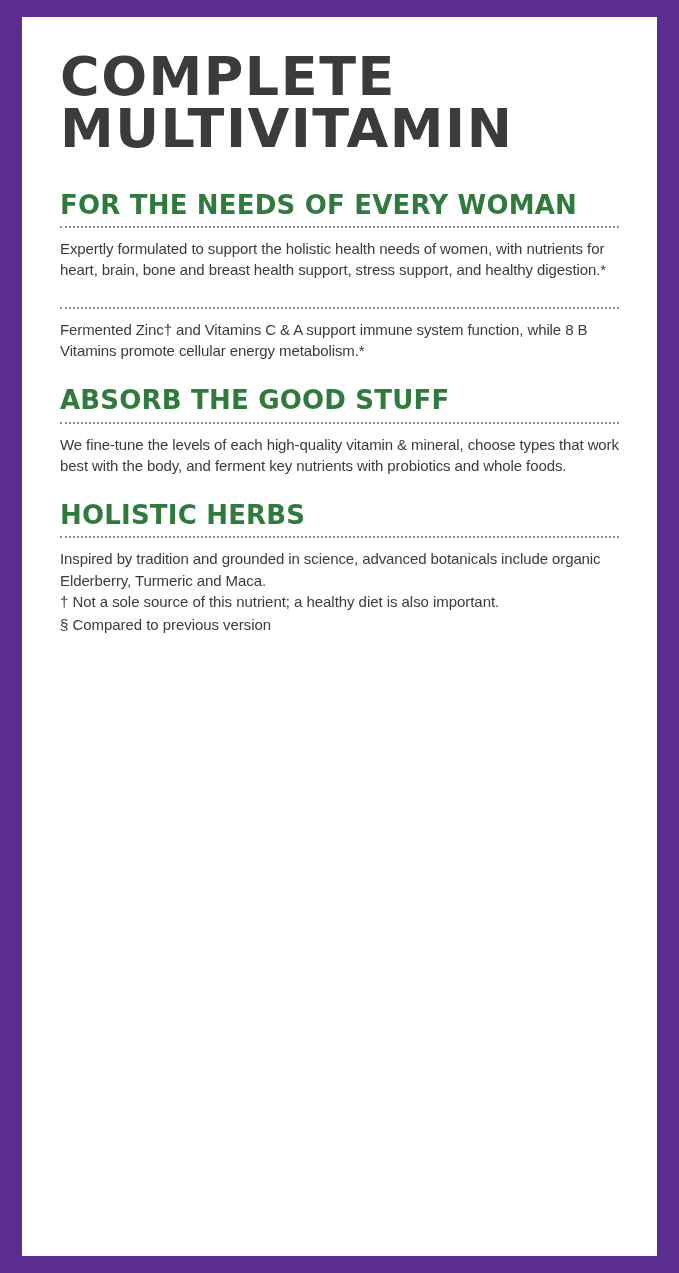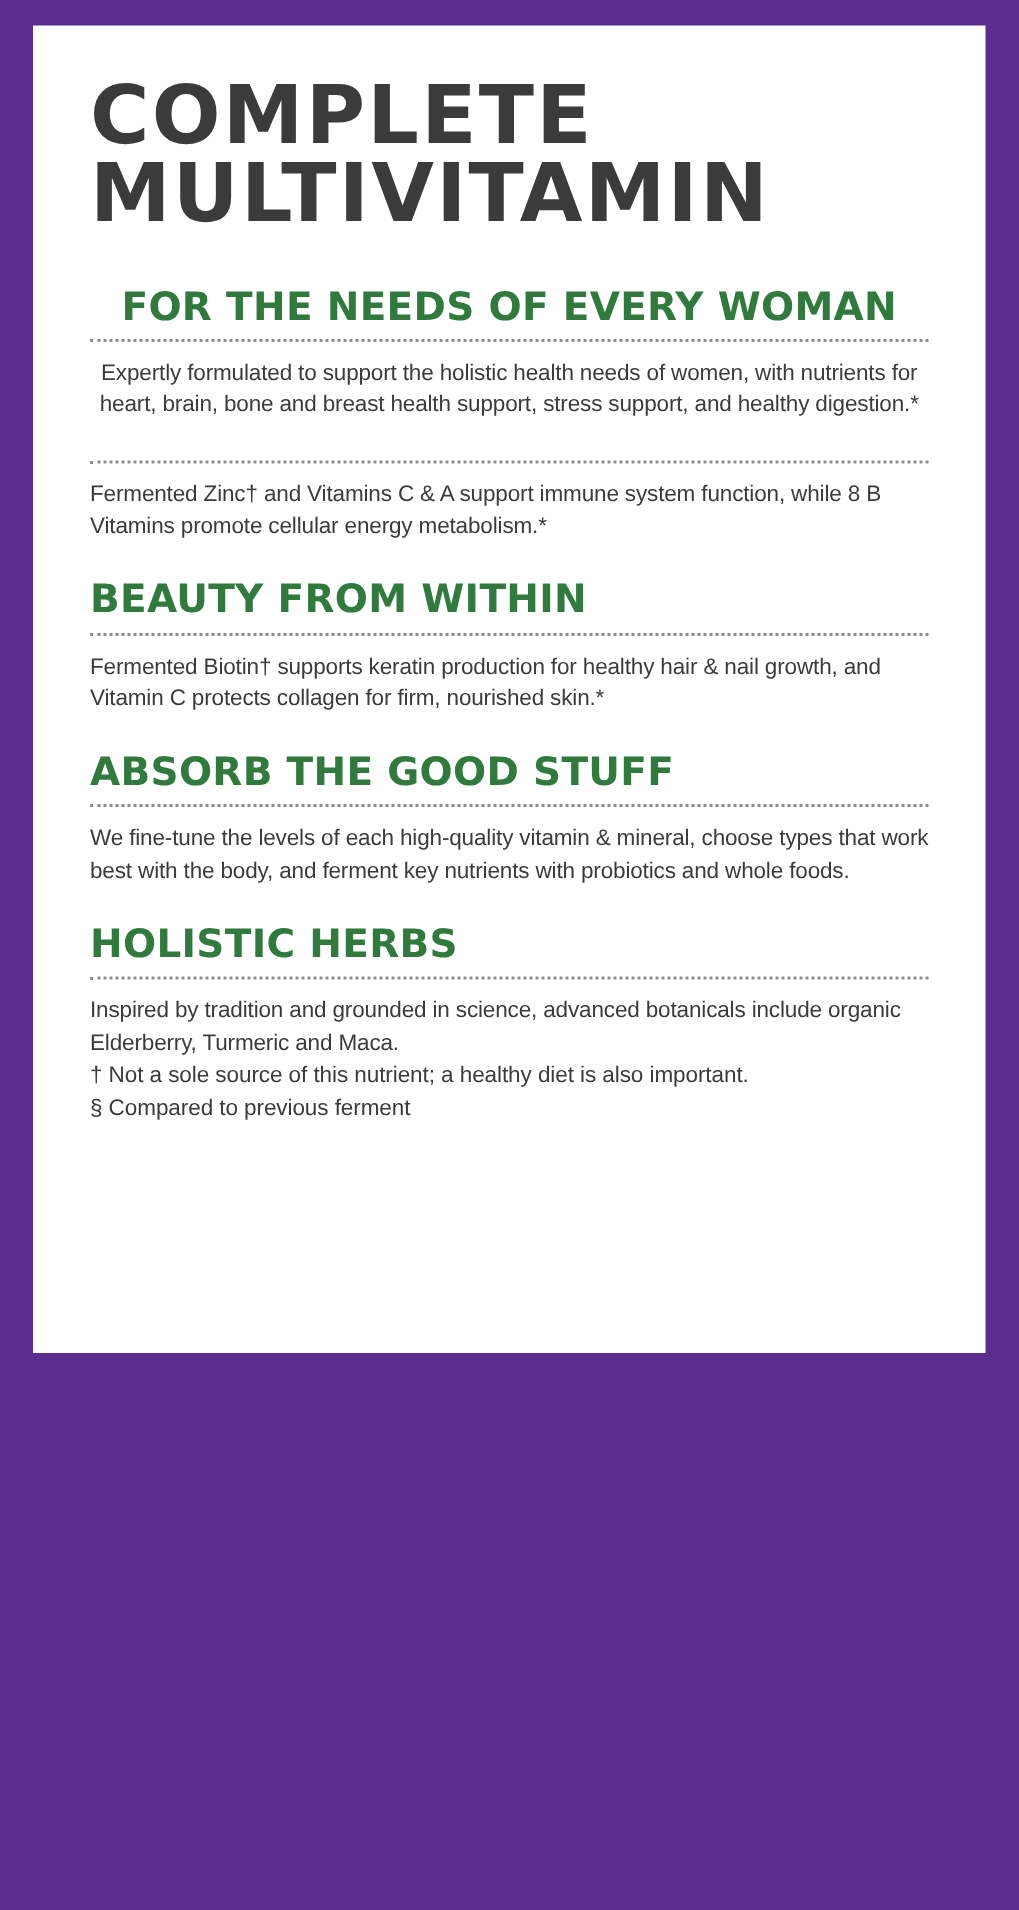--- a/index.html
+++ b/index.html
@@ -11,21 +11,21 @@
     height: 1273px;
     background: #5b2d8e;
     font-family: "Liberation Sans", sans-serif;
     overflow: hidden;
   }
   .panel {
     position: absolute;
     left: 22px;
     top: 17px;
     width: 635px;
-    height: 885px;
+    height: 1239px;
     background: #ffffff;
     box-sizing: border-box;
     padding: 34px 38px 0 38px;
   }
   .title {
     color: #3b3b3b;
     font-family: "DejaVu Sans", sans-serif;
     font-weight: bold;
     font-size: 54px;
     line-height: 0.97;
@@ -35,21 +35,20 @@
   }
   .title-line {
     display: block;
     white-space: nowrap;
   }
   .section {
     margin-top: 26px;
   }
   .section:first-of-type {
     margin-top: 36px;
-    text-align: center;
   }
   .section-head {
     color: #2f7a3c;
     font-family: "DejaVu Sans", sans-serif;
     font-weight: bold;
     font-size: 26px;
     letter-spacing: 0.2px;
     text-transform: uppercase;
     line-height: 1.05;
     margin: 0;
@@ -93,36 +92,31 @@
     <h2 class="section-head">FOR THE NEEDS OF EVERY WOMAN</h2>
     <div class="rule"></div>
     <p class="body-text">Expertly formulated to support the holistic health needs of women, with nutrients for heart, brain, bone and breast health support, stress support, and healthy digestion.*</p>
   </div>
 
   <div class="section">
     <div class="rule"></div>
     <p class="body-text">Fermented Zinc† and Vitamins C &amp; A support immune system function, while 8 B Vitamins promote cellular energy metabolism.*</p>
   </div>
 
-  <div class="section">
-    <h2 class="section-head">BEAUTY FROM WITHIN</h2>
-    <div class="rule"></div>
-    <p class="body-text">Fermented Biotin† supports keratin production for healthy hair &amp; nail growth, and Vitamin C protects collagen for firm, nourished skin.*</p>
-  </div>
 
   <div class="section">
     <h2 class="section-head">ABSORB THE GOOD STUFF</h2>
     <div class="rule"></div>
     <p class="body-text">We fine-tune the levels of each high-quality vitamin &amp; mineral, choose types that work best with the body, and ferment key nutrients with probiotics and whole foods.</p>
   </div>
 
   <div class="section">
     <h2 class="section-head">HOLISTIC HERBS</h2>
     <div class="rule"></div>
     <p class="body-text">Inspired by tradition and grounded in science, advanced botanicals include organic Elderberry, Turmeric and Maca.</p>
   </div>
 
   <div class="footnotes">
     <p class="footnote">† Not a sole source of this nutrient; a healthy diet is also important.</p>
-    <p class="footnote">§ Compared to previous ferment</p>
+    <p class="footnote">§ Compared to previous version</p>
   </div>
 
 </div>
 
 </body></html>

